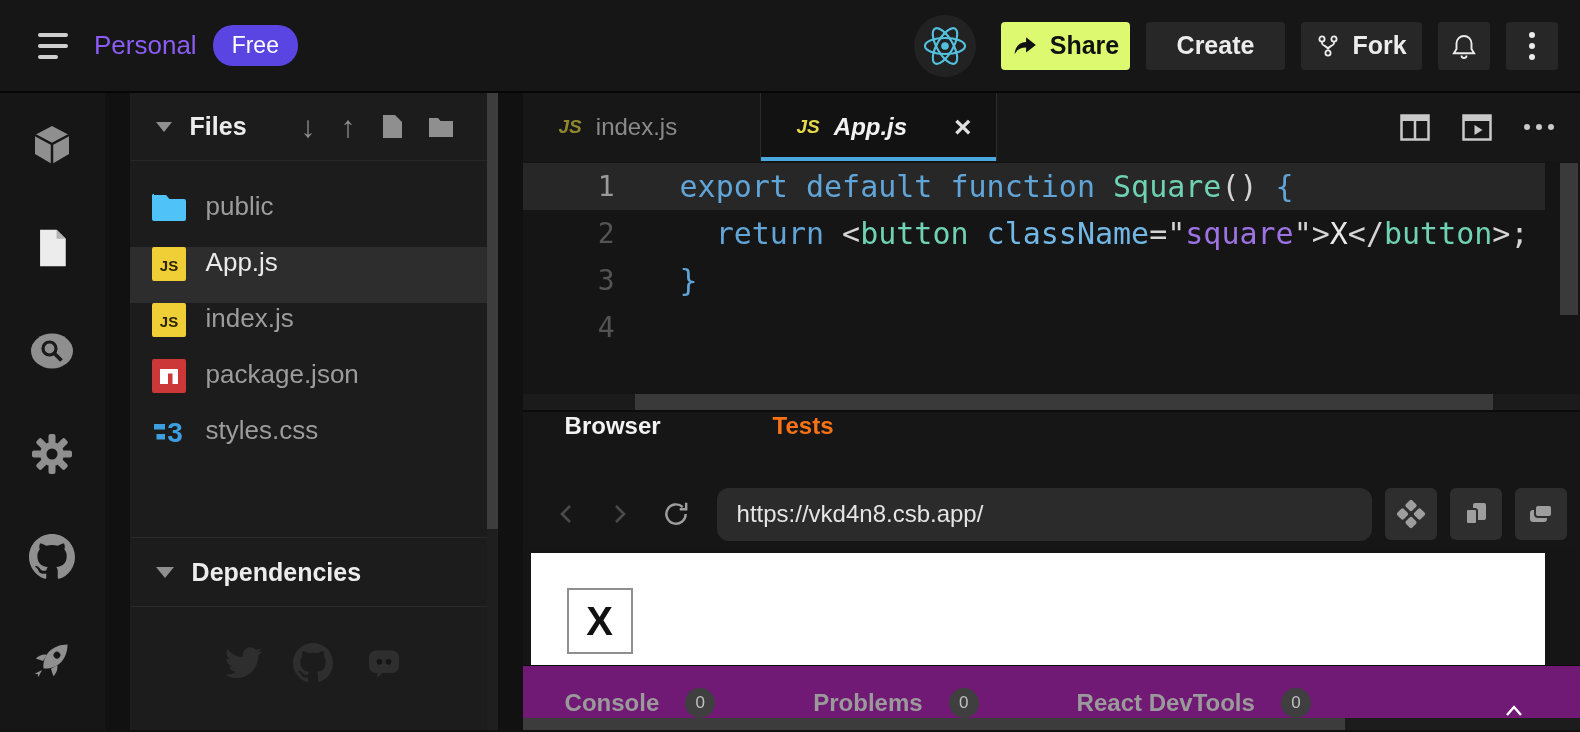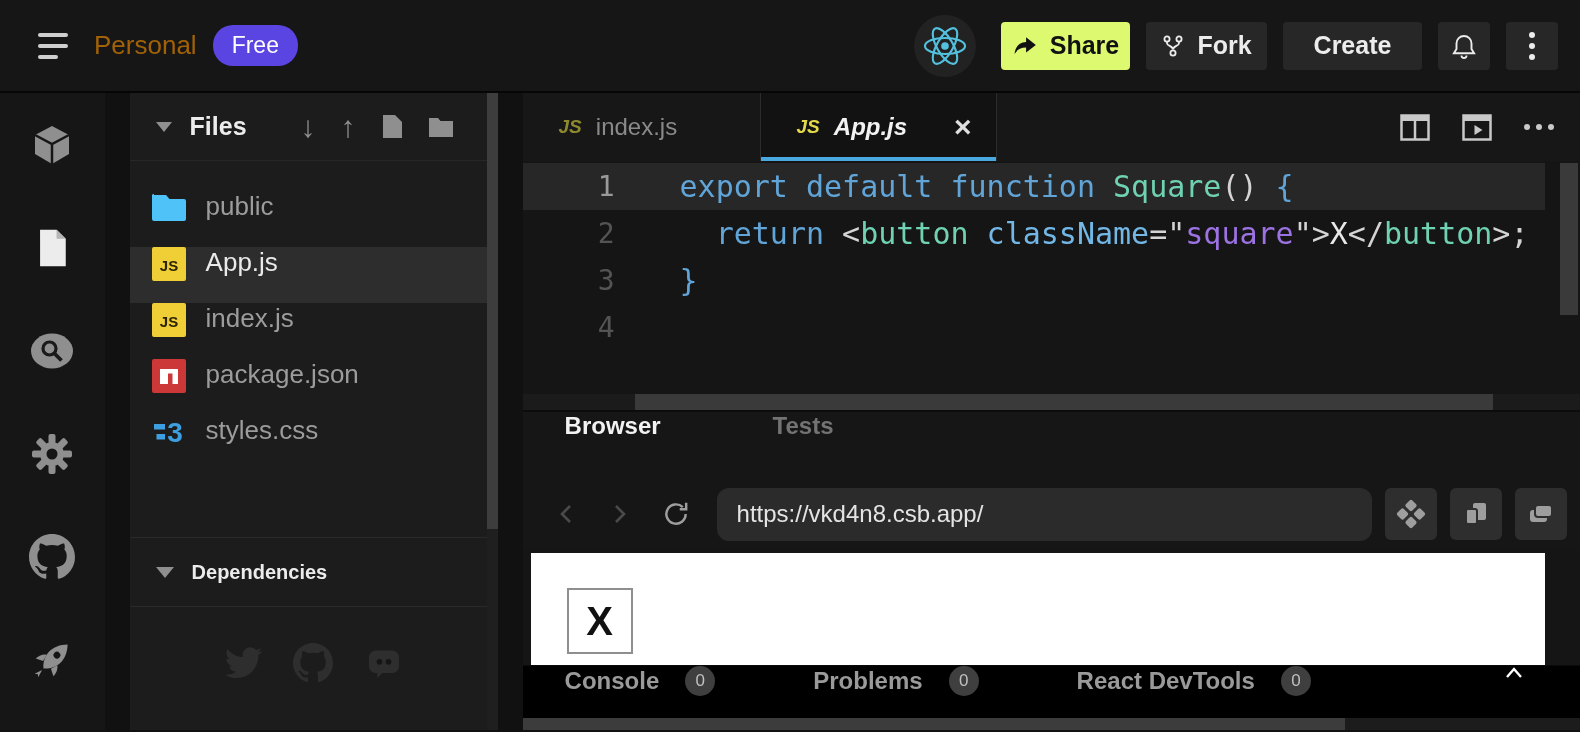--- a/index.html
+++ b/index.html
@@ -5,21 +5,21 @@
   * { margin:0; padding:0; box-sizing:border-box; }
   html,body { background:#000; }
   body { font-family:"Liberation Sans", sans-serif; }
   .app { position:relative; width:1580px; height:732px; background:#111; overflow:hidden; }
 
   
   .header { height:93px; background:#161616; display:flex; align-items:center; border-bottom:2px solid #060606; }
   .hamburger { margin-left:38px; width:30px; display:flex; flex-direction:column; gap:7px; cursor:pointer; }
   .hamburger span { height:4px; background:#cfcfcf; border-radius:2px; }
   .hamburger span:nth-child(3) { width:20px; }
-  .ws-name { margin-left:26px; color:#a16207; font-size:26px; font-weight:500; }
+  .ws-name { margin-left:26px; color:#8b5cf6; font-size:26px; font-weight:500; }
   .plan-badge { margin-left:16px; background:#5b45e2; color:#fff; font-size:23px; padding:7px 19px; border-radius:20px; }
   .spacer { flex:1; }
   .react-logo { width:62px; height:62px; border-radius:50%; background:#222; display:flex; align-items:center; justify-content:center; margin-right:25px; }
   .hbtn { height:48px; border:none; border-radius:4px; font-family:inherit; font-size:25px; font-weight:600; display:flex; align-items:center; justify-content:center; gap:12px; cursor:pointer; }
   .share-btn { width:129px; background:#dcf96f; color:#111; margin-right:16px; }
   .dark-btn { background:#272727; color:#ececec; margin-right:16px; }
   .fork-btn { width:121px; }
   .create-btn { width:139px; }
   .icon-btn { width:52px; }
   .kebab-btn { margin-right:22px; flex-direction:column; gap:5px; }
@@ -39,21 +39,21 @@
   .fh-actions { margin-left:auto; display:flex; align-items:center; gap:25px; }
   .fh-actions .arrow { color:#8f8f8f; font-size:30px; line-height:1; cursor:pointer; }
   .ftree { padding-top:30px; }
   .frow { height:56px; display:flex; align-items:flex-start; padding-left:22px; cursor:pointer; }
   .frow.sel { background:#2d2d2d; }
   .frow svg, .frow .ficon { flex:none; }
   .flabel { margin-left:20px; color:#9c9c9c; font-size:26px; }
   .frow.sel .flabel { color:#eaeaea; }
   .fgap { height:66px; }
   .dep-header { height:70px; display:flex; align-items:center; padding-left:26px; border-top:1px solid #2a2a2a; border-bottom:1px solid #2a2a2a; cursor:pointer; }
-  .dep-title { margin-left:18px; color:#ececec; font-size:20px; font-weight:600; }
+  .dep-title { margin-left:18px; color:#ececec; font-size:25px; font-weight:600; }
   .social { margin-top:36px; display:flex; justify-content:center; gap:30px; }
   .social span { cursor:pointer; display:flex; }
   .fscroll { position:absolute; right:0; top:0; width:11px; height:100%; background:#1f1f1f; }
   .fscroll .thumb { width:100%; height:436px; background:#3d3d3d; }
 
   
   .ecol { width:1092px; display:flex; flex-direction:column; background:#151515; }
   .tabbar { height:68px; background:#171717; display:flex; align-items:stretch; flex:none; }
   .etab { width:237px; display:flex; align-items:center; padding-left:36px; cursor:pointer; position:relative; }
   .etab .jsmark { font-weight:900; font-style:italic; font-size:19px; color:#8e892e; }
@@ -77,31 +77,31 @@
   .c-kw { color:#61a5d8; } .c-fn { color:#6fd2b2; } .c-tag { color:#6fd2b2; }
   .c-attr { color:#72b7e6; } .c-str { color:#9d72e3; } .c-pn { color:#d4d4d4; }
   .c-br { color:#61a5d8; } .c-plain { color:#e8e8e8; }
   .code .hscroll { position:absolute; left:0; right:0; bottom:0; height:16px; background:#1b1b1b; }
   .code .hscroll .thumb { position:absolute; left:112px; width:858px; top:0; height:16px; background:#3a3a3a; }
   .code .vscroll { position:absolute; right:2px; top:2px; width:18px; height:152px; background:#3a3a3a; }
 
   
   .browser { flex:none; border-top:2px solid #0c0c0c; background:#161616; }
   .btabs { height:66px; display:flex; align-items:flex-start; padding-left:42px; gap:112px; }
-  .btab { font-size:24px; font-weight:700; color:#737373; cursor:pointer; }
+  .btab { font-size:24px; font-weight:700; color:#f97316; cursor:pointer; }
   .btab.active { color:#f2f2f2; }
   .navrow { height:72px; display:flex; align-items:center; padding:0 13px 0 30px; }
   .navrow .nbtn { display:flex; align-items:center; cursor:pointer; }
   .nav-fwd { margin-left:24px; } .nav-refresh { margin-left:28px; }
   .urlbar { margin-left:26px; flex:1; height:53px; background:#2b2b2b; border:none; border-radius:12px; color:#e4e4e4; font-size:24px; font-family:inherit; padding:0 20px; outline:none; }
   .ubtn { margin-left:13px; width:52px; height:52px; background:#2e2e2e; border:none; border-radius:6px; display:flex; align-items:center; justify-content:center; cursor:pointer; flex:none; }
   .preview { height:115px; position:relative; background:#151515; }
   .pwhite { position:absolute; left:8px; right:35px; top:3px; bottom:0; background:#fff; }
   .xbtn { position:absolute; left:44px; top:38px; width:66px; height:66px; background:#fff; border:2px solid #8f8f8f; font-family:inherit; font-size:40px; font-weight:700; color:#111; cursor:pointer; }
-  .consolebar { height:53px; display:flex; align-items:flex-start; padding-left:42px; background:#000000; border-top:1px solid #0a0a0a; }
+  .consolebar { height:53px; display:flex; align-items:flex-end; padding-left:42px; background:#701a75; border-top:1px solid #0a0a0a; }
   .ctab { display:flex; align-items:center; margin-right:98px; cursor:pointer; }
   .ctab .clabel { font-size:24px; color:#9a9a9a; font-weight:600; }
   .ctab .cbadge { margin-left:26px; width:30px; height:30px; border-radius:50%; background:#3f3f3f; color:#c0c0c0; font-size:17px; display:flex; align-items:center; justify-content:center; }
   .chev-up { margin-left:auto; margin-right:56px; cursor:pointer; display:flex; }
   .bscroll { height:12px; background:#1c1c1c; position:relative; }
   .bscroll .thumb { position:absolute; left:0; top:0; height:12px; width:822px; background:#3c3c3c; }
 </style>
 </head>
 <body>
 
@@ -127,33 +127,33 @@
         </svg>
     </div>
     <button class="hbtn share-btn">
       <span style="display:flex">
           <svg width="26" height="26" viewBox="0 0 24 24">
             <path d="M13 4l9 7-9 7v-4.6C7.2 13.4 4.2 16 2.4 19.4 2.8 13 6.6 8.8 13 8.4z" fill="#111"></path>
           </svg>
         </span>
       <span>Share</span>
     </button>
+    <button class="hbtn dark-btn create-btn">
+      <span>Create</span>
+    </button>
     <button class="hbtn dark-btn fork-btn">
       <span style="display:flex">
           <svg width="24" height="24" viewBox="0 0 24 24" fill="none" stroke="#ececec" stroke-width="1.8">
             <circle cx="6" cy="5" r="2.6"></circle>
             <circle cx="18" cy="5" r="2.6"></circle>
             <circle cx="12" cy="19" r="2.6"></circle>
             <path d="M6 7.6v1.6c0 3 6 2.4 6 6.4M18 7.6v1.6c0 3-6 2.4-6 6.4"></path>
           </svg>
         </span>
       <span>Fork</span>
-    </button>
-    <button class="hbtn dark-btn create-btn">
-      <span>Create</span>
     </button>
     <button class="hbtn dark-btn icon-btn">
       <span style="display:flex">
           <svg width="28" height="28" viewBox="0 0 28 28" fill="none" stroke="#ececec" stroke-width="1.9">
             <path d="M14 4a7.5 7.5 0 00-7.5 7.5V17l-2.6 4.2h20.2L21.5 17v-5.5A7.5 7.5 0 0014 4z"></path>
             <path d="M11.5 23.5a2.5 2.5 0 005 0"></path>
           </svg>
         </span>
     </button>
     <button class="hbtn dark-btn icon-btn kebab-btn">

